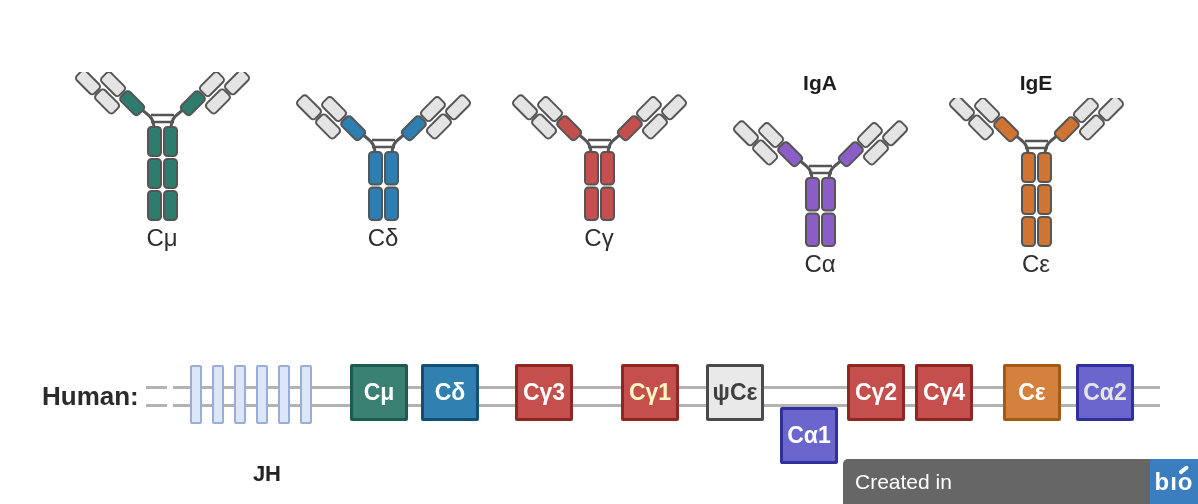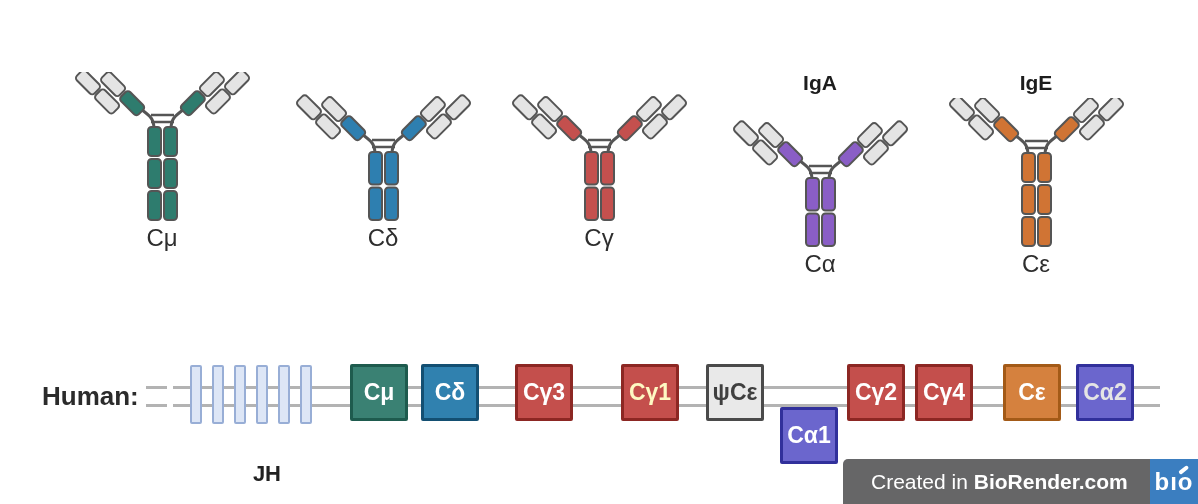--- a/index.html
+++ b/index.html
@@ -22,21 +22,21 @@
   .jh-seg{position:absolute;top:365px;width:12px;height:59px;box-sizing:border-box;
     border:2px solid #98aed6;background:#dde6f6;border-radius:2px;}
   .jh-label{position:absolute;left:221px;top:428px;width:60px;text-align:right;
     font-weight:bold;font-size:22px;color:#222222;margin-top:33px;}
   .gene-box{position:absolute;top:364px;width:58px;height:57px;box-sizing:border-box;
     border:3px solid;border-radius:2px;display:flex;align-items:center;justify-content:center;
     font-weight:bold;font-size:23px;}
   
   .watermark{position:absolute;left:843px;bottom:0;width:355px;height:45px;display:flex;}
   .wm-text{flex:1;background:#666667;border-radius:5px 0 0 0;color:#ffffff;font-size:21px;
-    display:flex;align-items:center;padding-left:28px;white-space:pre;}
+    display:flex;align-items:center;padding-left:12px;white-space:pre;}
   .wm-text b{font-weight:bold;}
   .wm-logo{width:48px;background:#3b7ec0;color:#ffffff;font-weight:bold;font-size:24px;
     display:flex;align-items:center;justify-content:center;position:relative;letter-spacing:1px;}
   .wm-logo .accent{position:absolute;top:9px;right:9px;width:11px;height:3.5px;background:#ffffff;
     border-radius:2px;transform:rotate(-38deg);}
 </style>
 </head>
 <body>
 
 <div class="canvas">
@@ -198,20 +198,20 @@
         <div class="gene-box" style="left: 706px; background: rgb(233, 233, 233); border-color: rgb(74, 74, 74); color: rgb(63, 63, 63);">ψCε</div>
         <div class="gene-box" style="left: 780px; background: rgb(107, 102, 205); border-color: rgb(49, 48, 155); color: rgb(255, 255, 255); margin-top: 43px;">Cα1</div>
         <div class="gene-box" style="left: 847px; background: rgb(196, 79, 76); border-color: rgb(140, 39, 35); color: rgb(255, 255, 255);">Cγ2</div>
         <div class="gene-box" style="left: 915px; background: rgb(196, 79, 76); border-color: rgb(140, 39, 35); color: rgb(255, 255, 255);">Cγ4</div>
         <div class="gene-box" style="left: 1003px; background: rgb(213, 129, 62); border-color: rgb(163, 90, 23); color: rgb(255, 255, 255);">Cε</div>
         <div class="gene-box" style="left: 1076px; background: rgb(107, 102, 205); border-color: rgb(49, 48, 155); color: #e5e5e5;">Cα2</div>
       </div>
   </div>
 
   <div class="watermark">
-    <div class="wm-text" style="background: rgb(102, 102, 103);"><span>Created in </span><b>BioRender.com</b></div>
+    <div class="wm-text" style="background: rgb(102, 102, 103);"><span>Created in </span></div>
     <div class="wm-logo" style="background: rgb(59, 126, 192);">
         <span>bıo</span>
         <span class="accent"></span>
       </div>
   </div>
 
 </div>
 
 </body></html>

